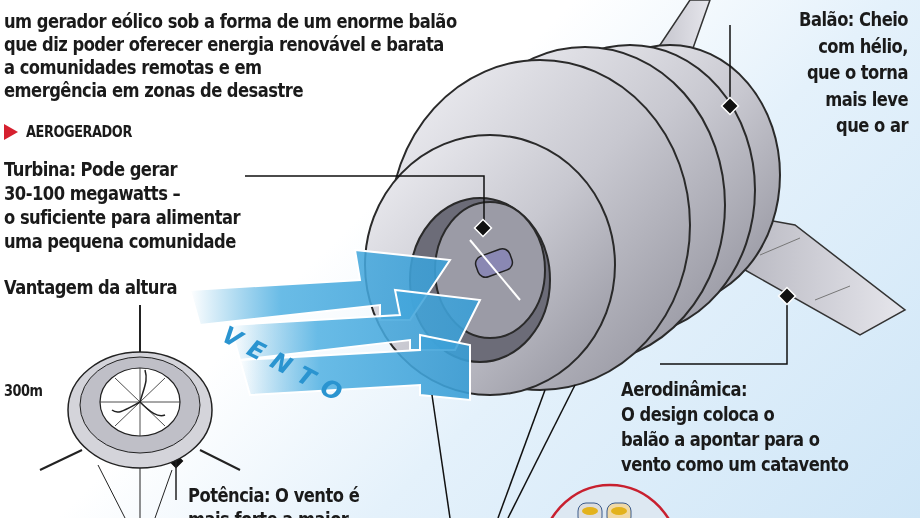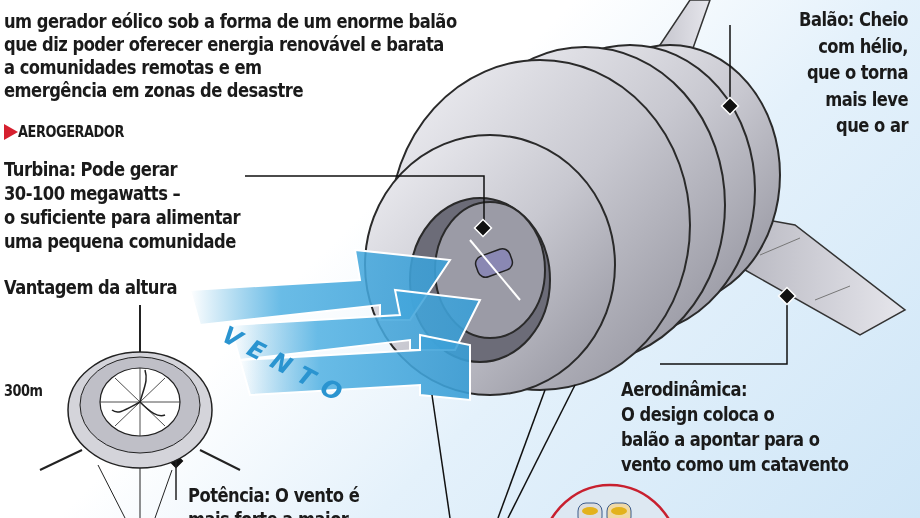--- a/index.html
+++ b/index.html
@@ -4,21 +4,21 @@
 <style>
   html,body{margin:0;padding:0;}
   body{width:920px;height:518px;overflow:hidden;position:relative;
     background:linear-gradient(135deg,#ffffff 0%,#ffffff 40%,#e4f1fb 62%,#cfe6f7 100%);
     font-family:"Liberation Sans",sans-serif;}
   .txt{position:absolute;font-family:"DejaVu Sans",sans-serif;font-weight:bold;color:#1a1a1a;
     letter-spacing:-0.6px;transform:scaleX(0.86);transform-origin:left top;}
   .txt.right{transform-origin:right top;text-align:right;}
   .intro{left:4px;top:-4px;font-size:19px;line-height:23px;}
   .intro div{white-space:nowrap;}
-  .section{left:4px;top:123px;font-size:15px;display:flex;align-items:center;transform:none;}
+  .section{left:4px;top:123px;font-size:15px;display:flex;align-items:center;gap:8px;transform:none;}
   .tri{width:0;height:0;border-top:8px solid transparent;border-bottom:8px solid transparent;border-left:14px solid #d6202f;}
   .sc{font-family:"DejaVu Sans",sans-serif;font-weight:bold;letter-spacing:-0.5px;transform:scaleX(0.86);transform-origin:left center;display:inline-block;}
   .turbina{left:4px;top:157px;font-size:19px;line-height:24px;}
   .vantagem{left:4px;top:276px;font-size:19px;}
   .h300{left:4px;top:382px;font-size:15px;}
   .balao{right:12px;top:6px;font-size:19px;line-height:26.5px;width:200px;}
   .aero{left:621px;top:377px;font-size:19px;line-height:25px;}
   .pot{left:188px;top:483px;font-size:19px;line-height:24px;}
   svg.art{position:absolute;left:0;top:0;}
 </style>

